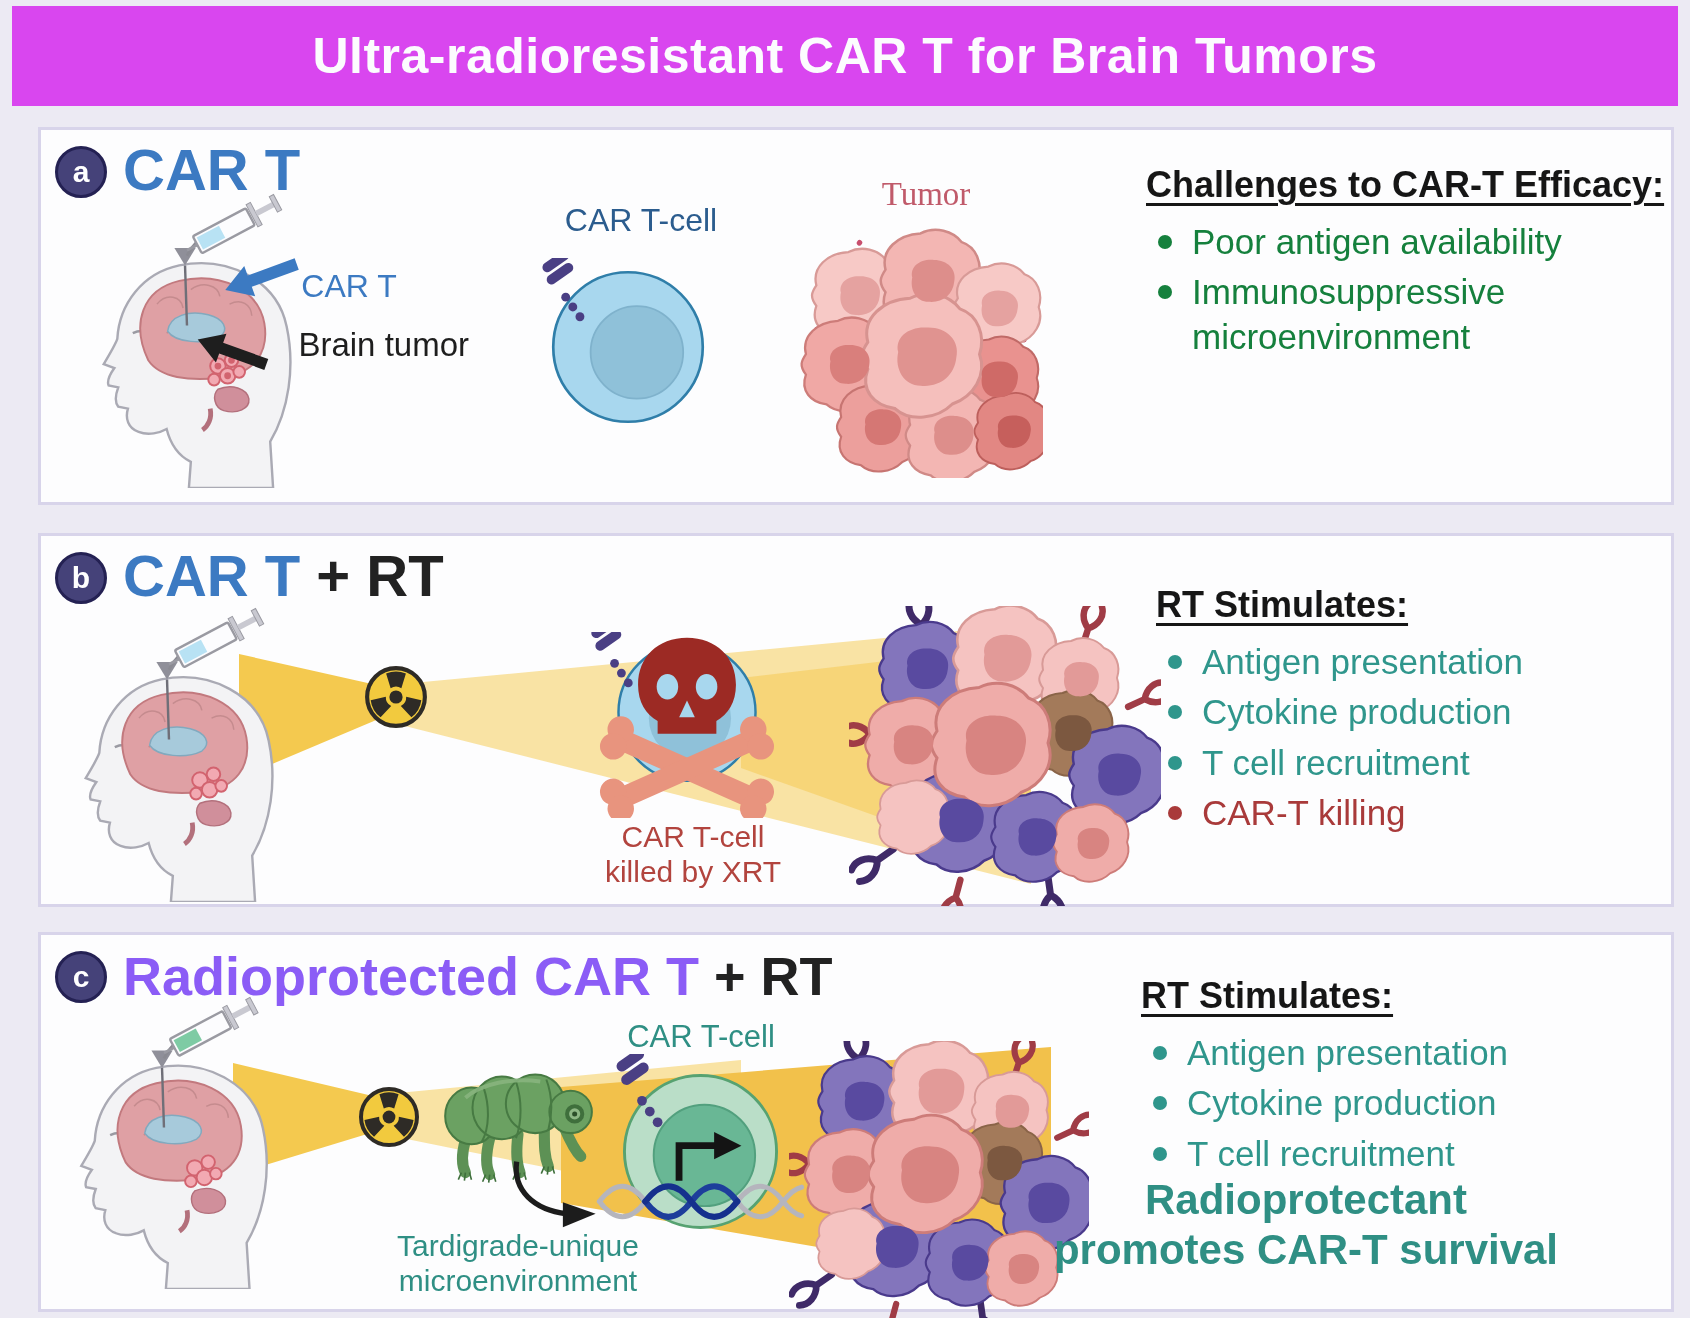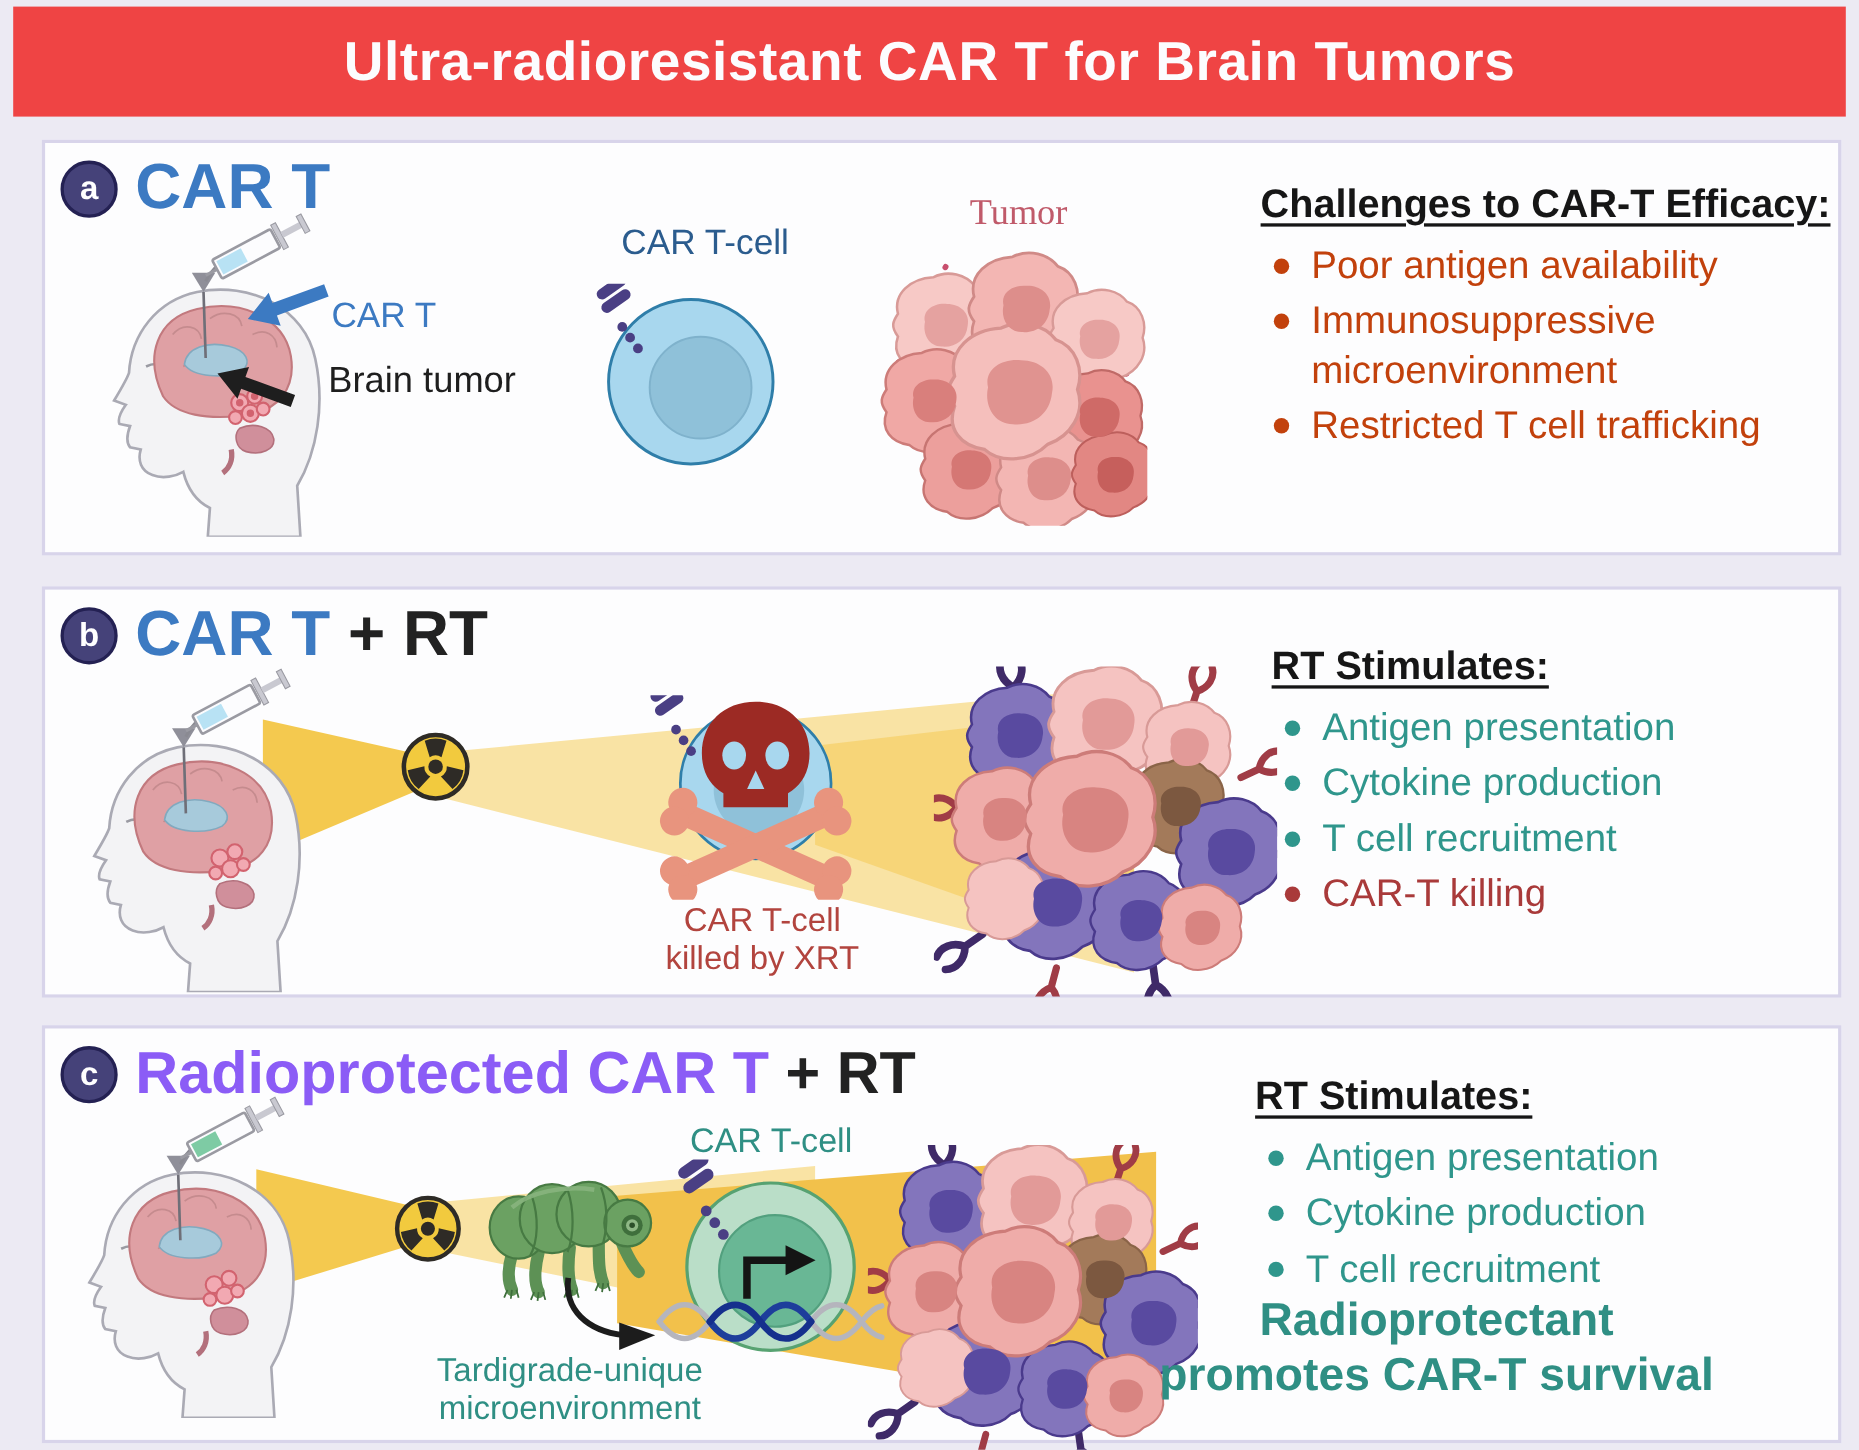--- a/index.html
+++ b/index.html
@@ -1,18 +1,18 @@
 <!DOCTYPE html>
 <html><head>
 <meta charset="utf-8">
 <style>
   html,body{margin:0;padding:0;}
   body{width:1690px;height:1318px;position:relative;background:#eceaf3;overflow:hidden;
        font-family:"Liberation Sans", sans-serif;}
-  .titlebar{position:absolute;left:12px;top:6px;width:1666px;height:100px;background:#ef4444;
+  .titlebar{position:absolute;left:12px;top:6px;width:1666px;height:100px;background:#d946ef;
             display:flex;align-items:center;justify-content:center;text-align:center;}
   .titlebar h1{margin:0;color:#fcfcfe;font-size:50px;font-weight:700;letter-spacing:.5px;}
   .panel{position:absolute;left:38px;width:1630px;background:#fdfdfe;border:3px solid #d8d4ea;}
   #panel-a{top:127px;height:372px;}
   #panel-b{top:533px;height:368px;}
   #panel-c{top:932px;height:374px;}
   .badge{position:absolute;left:14px;top:16px;width:52px;height:52px;border-radius:50%;
          background:#454279;border:3px solid #242153;color:#fff;font-size:30px;font-weight:700;
          display:flex;align-items:center;justify-content:center;box-sizing:border-box;}
   .ptitle{position:absolute;left:82px;top:6px;font-size:58px;font-weight:700;white-space:nowrap;}
@@ -29,21 +29,21 @@
   .lbl-tardi{color:#2f8f84;font-size:30px;}
   .info{position:absolute;}
   .info h3{margin:0 0 14px 0;font-size:36px;font-weight:700;color:#161616;
            text-decoration:underline;text-decoration-thickness:3px;text-underline-offset:6px;white-space:nowrap;}
   .info ul{list-style:none;margin:0;padding:0;}
   .info li{position:relative;padding-left:46px;margin-bottom:6px;font-size:35px;line-height:1.27;
            color:#2f968c;}
   .info li::before{content:"";position:absolute;left:12px;top:15px;width:14px;height:14px;
            border-radius:50%;background:currentColor;}
   .info li.neg{color:#a93a3a;}
-  #panel-a .info li{color:#c2410c;}
+  #panel-a .info li{color:#15803d;}
   #panel-a .info{width:490px;}
   .footer-c{position:absolute;left:1010px;top:240px;width:510px;text-align:center;
             color:#2f8f84;font-size:42px;font-weight:700;line-height:1.18;}
   svg{display:block;}
   .liquid{fill:#b8e2f4;} .liquid-c{fill:#7ecba4;}
 </style>
 </head>
 <body>
 
 <svg width="0" height="0" style="position:absolute" aria-hidden="true">
@@ -155,21 +155,20 @@
     <use href="#nucleus" transform="translate(154,202) scale(1.2)" fill="#dd8e8b"></use>
     <use href="#nucleus" transform="translate(212,198) scale(1.0)" fill="#c65f5c"></use>
     <use href="#nucleus" transform="translate(128,128) scale(1.8)" fill="#e09390"></use>
   </svg>
 
   <div class="info" style="left:1105px;top:34px">
     <h3>Challenges to CAR-T Efficacy:</h3>
     <ul>
       <li>Poor antigen availability</li>
       <li>Immunosuppressive microenvironment</li>
-      <li>Restricted T cell trafficking</li>
     </ul>
   </div>
 </section>
 
 <section class="panel" id="panel-b">
   <div class="badge">b</div>
   <div class="ptitle"><span class="t-blue">CAR T</span><span class="t-black"> + RT</span></div>
 
   <svg class="abs" style="left:0;top:0" width="1630" height="368" viewBox="0 0 1630 368">
     <polygon points="198,118 340,150 340,182 198,242" fill="#f4c94f"></polygon>

